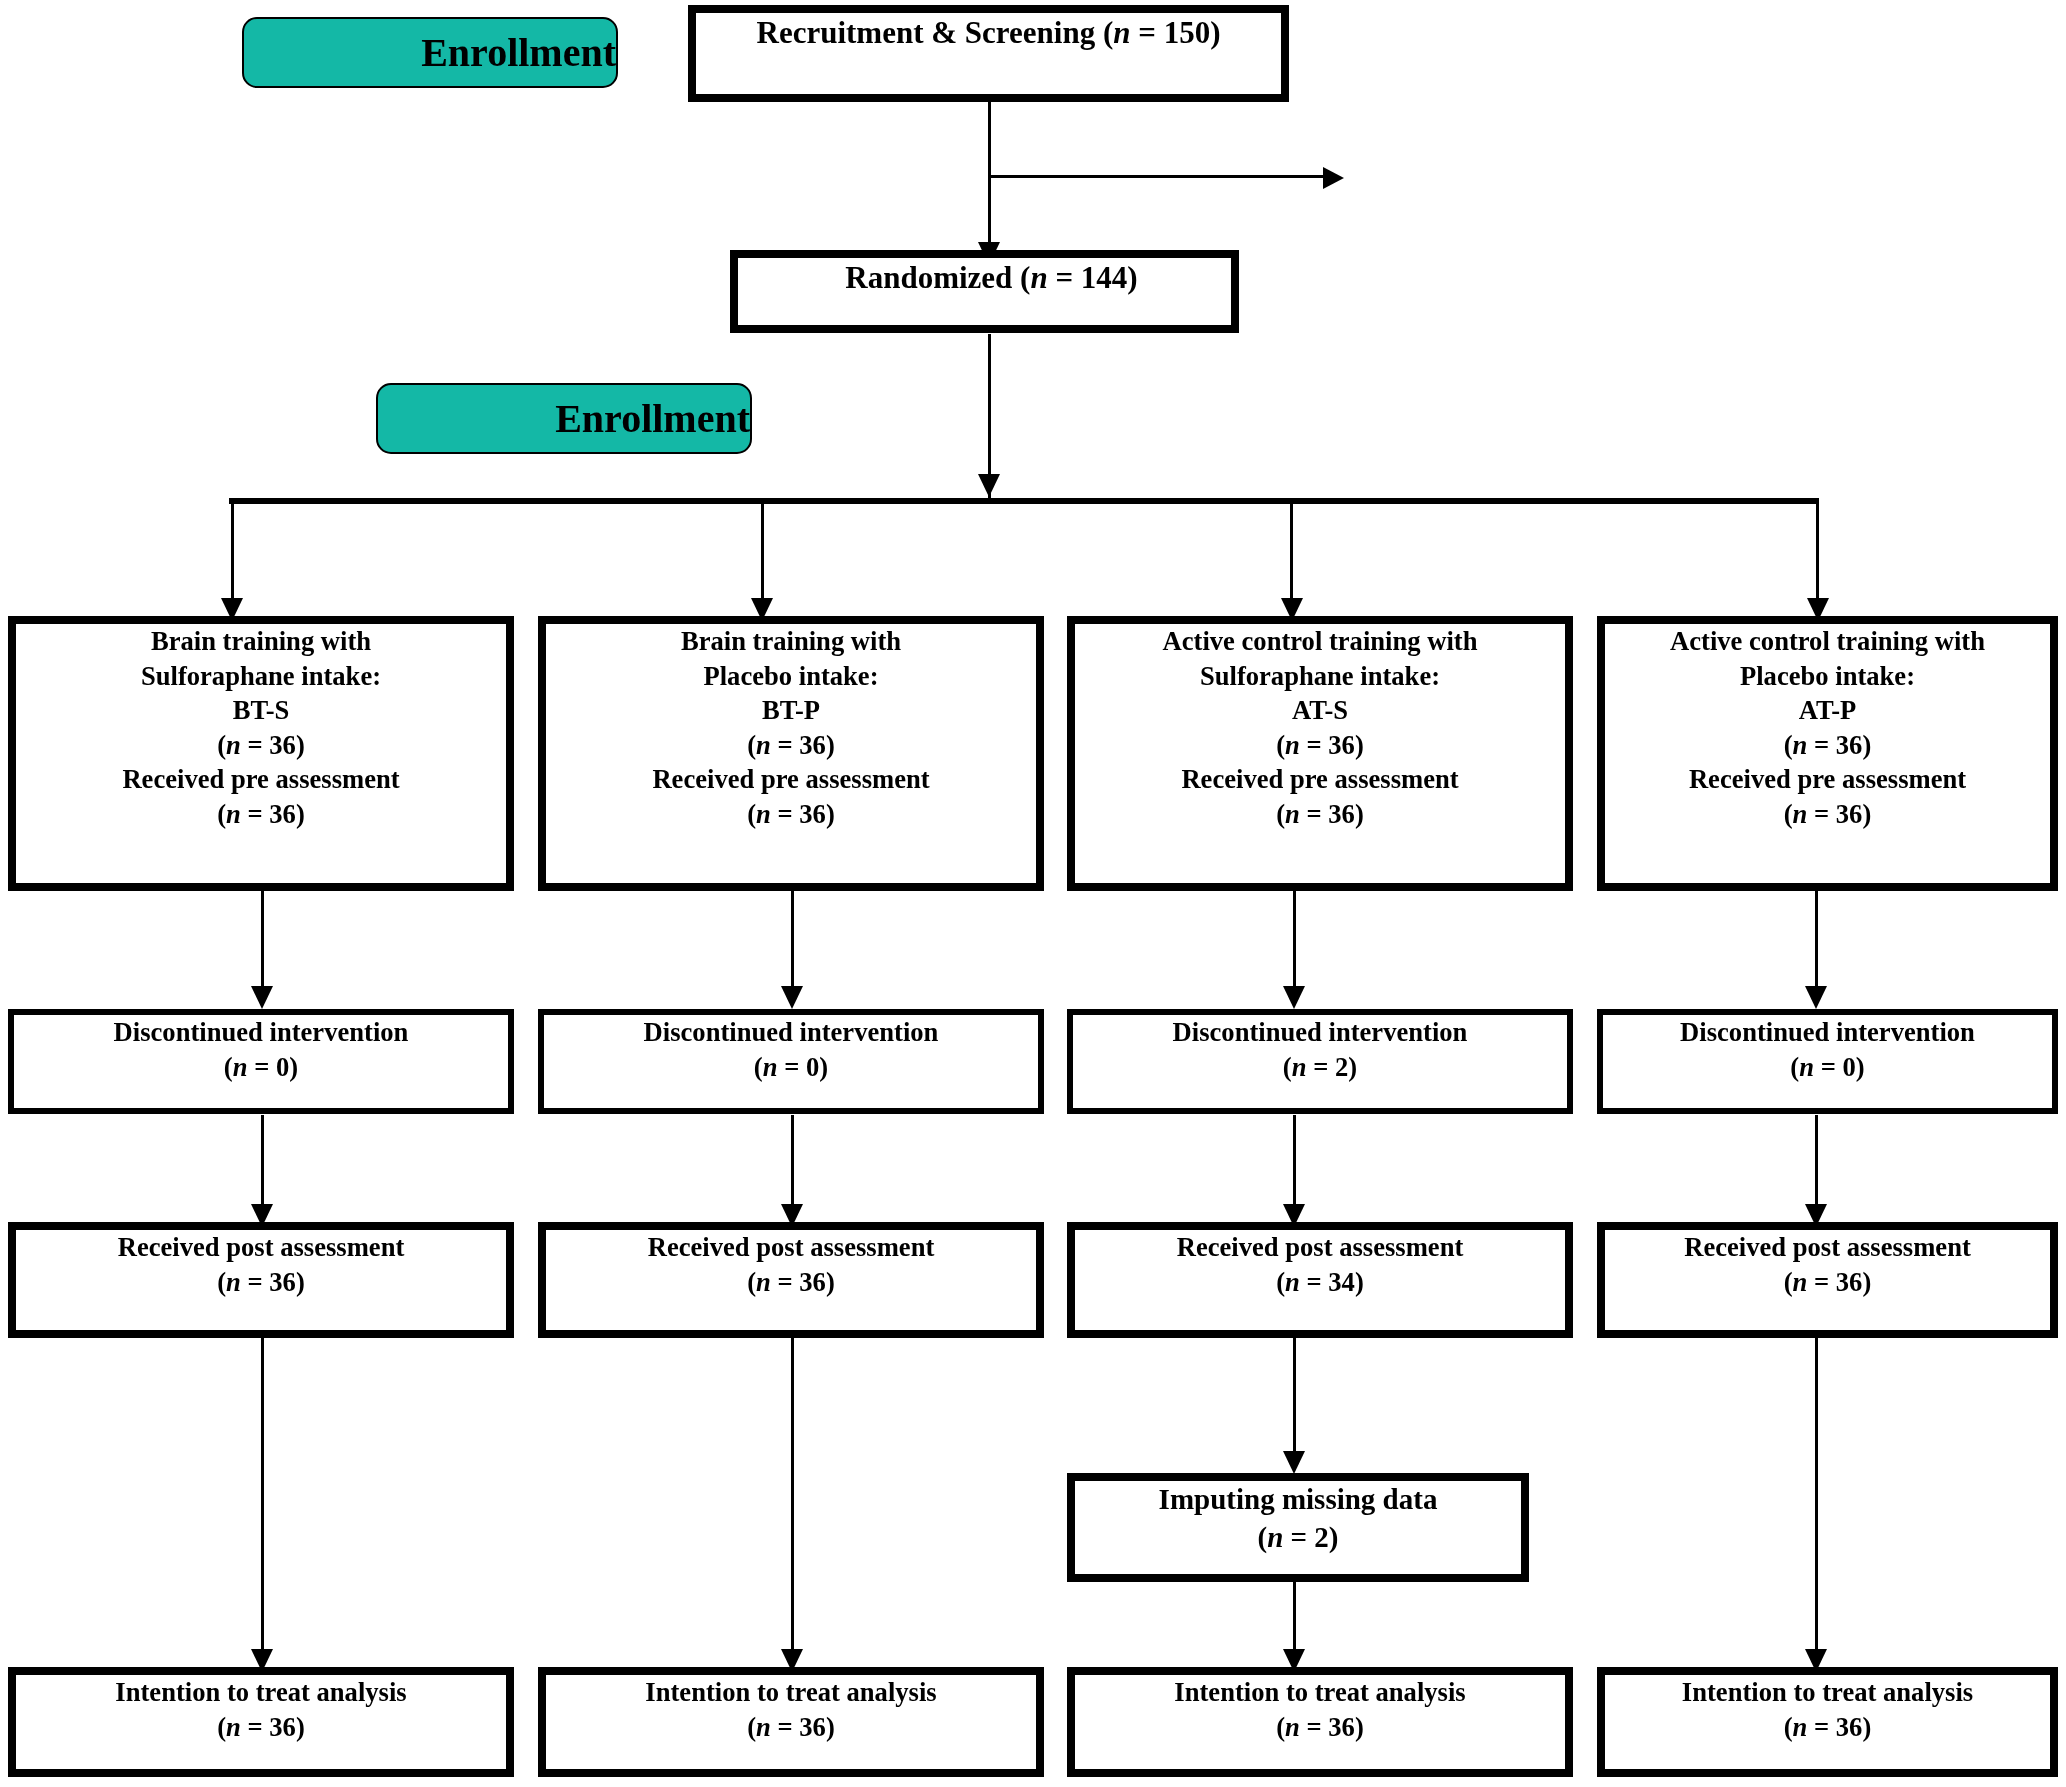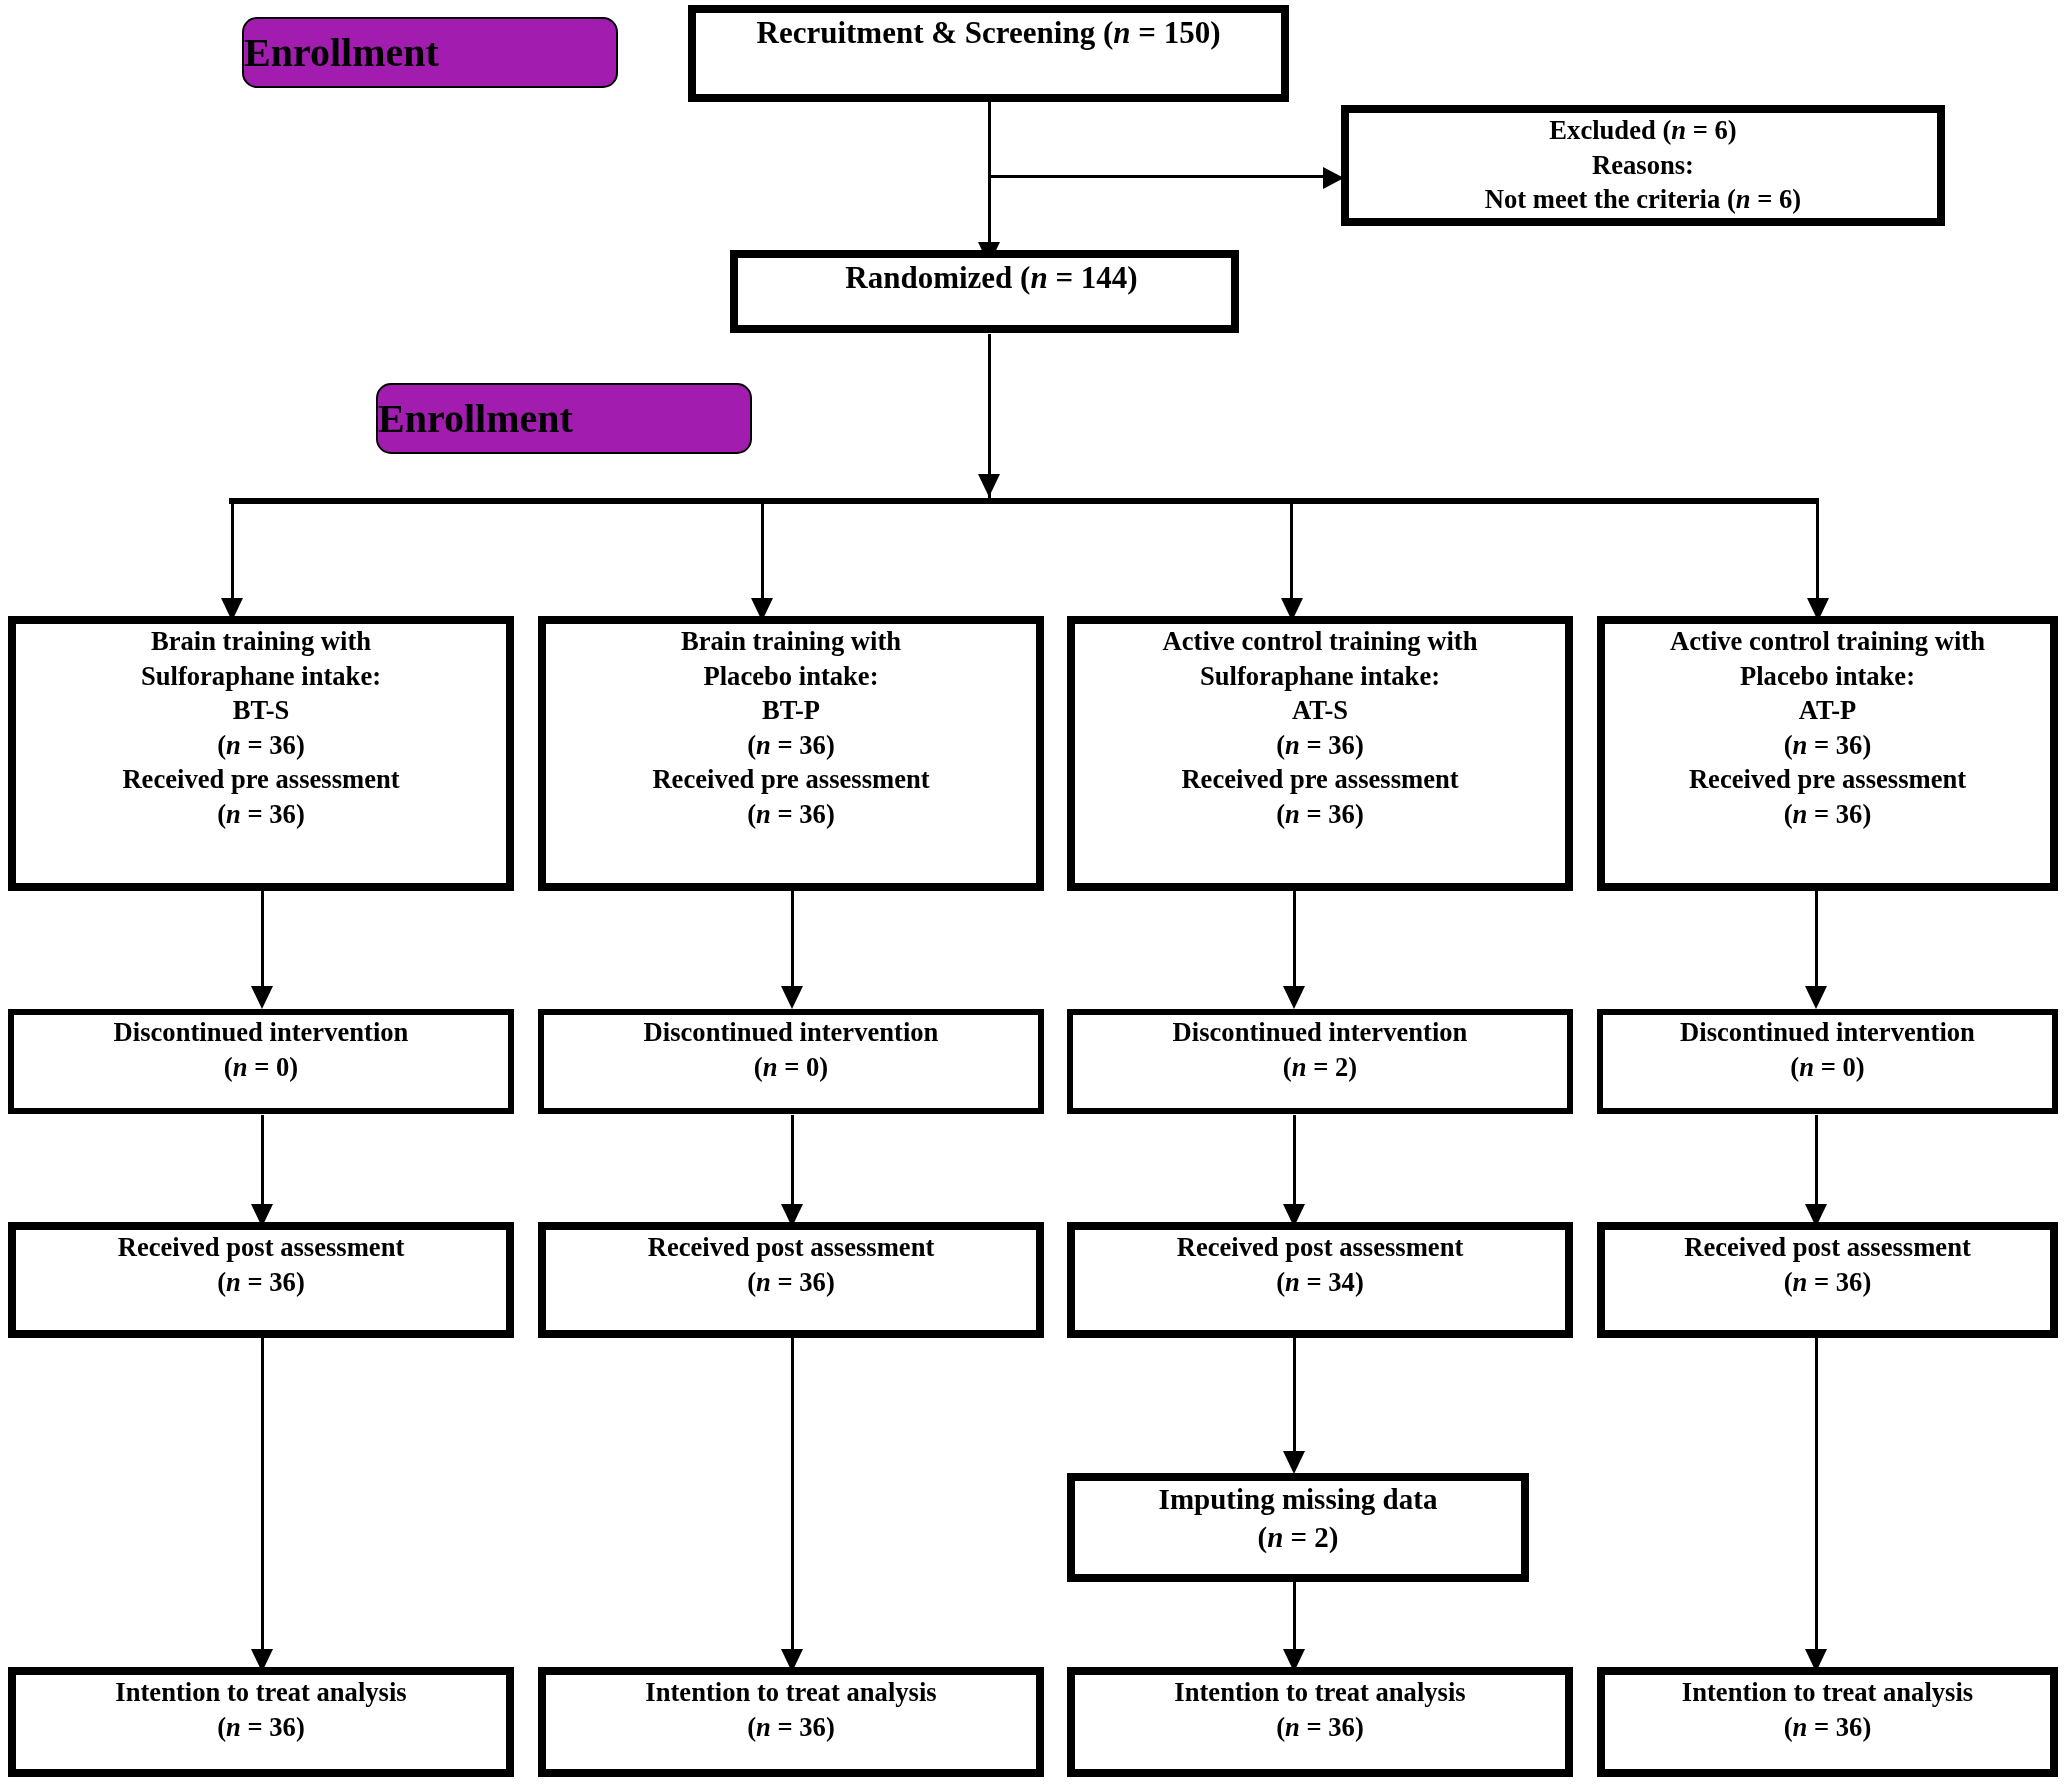--- a/index.html
+++ b/index.html
@@ -4,22 +4,22 @@
 <style>
   html,body{margin:0;padding:0;background:#ffffff;}
   body{font-family:"Liberation Serif", serif;color:#000;}
   #canvas{position:relative;width:2066px;height:1788px;background:#fff;overflow:hidden;}
 
   
   .box{position:absolute;box-sizing:border-box;background:#fff;border:8px solid #000;
        display:flex;flex-direction:column;align-items:center;justify-content:flex-start;
        text-align:center;font-weight:bold;line-height:1.30;}
   .box.thin{border-width:6.4px;}
-  .stage{position:absolute;box-sizing:border-box;background:#a21caf;border:2.9px solid #000;
-       border-radius:15px;display:flex;align-items:center;justify-content:flex-start;
+  .stage{position:absolute;box-sizing:border-box;background:#14b8a6;border:2.9px solid #000;
+       border-radius:15px;display:flex;align-items:center;justify-content:flex-end;
        text-align:center;font-weight:bold;}
   .ln{position:absolute;background:#000;}
   .vl{width:2.9px;}
   .hl{height:2.9px;}
   .bus{height:6.4px;}
   .arrow{position:absolute;width:0;height:0;border-left:11px solid transparent;
          border-right:11px solid transparent;border-top:23px solid #000;}
   .arrow-r{position:absolute;width:0;height:0;border-top:11px solid transparent;
          border-bottom:11px solid transparent;border-left:21px solid #000;}
   .ital{font-style:italic;}
@@ -42,25 +42,20 @@
   <div class="box" style="left:688px;top:4.6px;width:601px;height:97px;font-size:31px;">
     <span class="ln-txt"><span>Recruitment  &amp;  Screening (</span><i class="ital">n</i><span> = 150)</span></span>
   </div>
 
   <div class="ln vl" style="left:988px;top:102px;height:161px;"></div>
   <div class="arrow" style="left:978px;top:242px;"></div>
 
   <div class="ln hl" style="left:988px;top:175px;width:349px;"></div>
   <div class="arrow-r" style="left:1323px;top:167px;"></div>
 
-  <div class="box" style="left:1341px;top:105px;width:604px;height:121px;font-size:26.6px;">
-    <span class="ln-txt"><span>Excluded  (</span><i class="ital">n</i><span> = 6)</span></span>
-    <span class="ln-txt">Reasons:</span>
-    <span class="ln-txt"><span>Not meet the criteria (</span><i class="ital">n</i><span> = 6)</span></span>
-  </div>
 
   <div class="box" style="left:730px;top:250px;width:509px;height:83px;font-size:31px;padding-left:14px;">
     <span class="ln-txt"><span>Randomized  (</span><i class="ital">n</i><span> = 144)</span></span>
   </div>
 
   <div class="ln vl" style="left:988px;top:334px;height:168px;"></div>
   <div class="arrow" style="left:978px;top:474px;"></div>
 
   <div class="ln bus" style="left:229px;top:498px;width:1590px;"></div>
 

